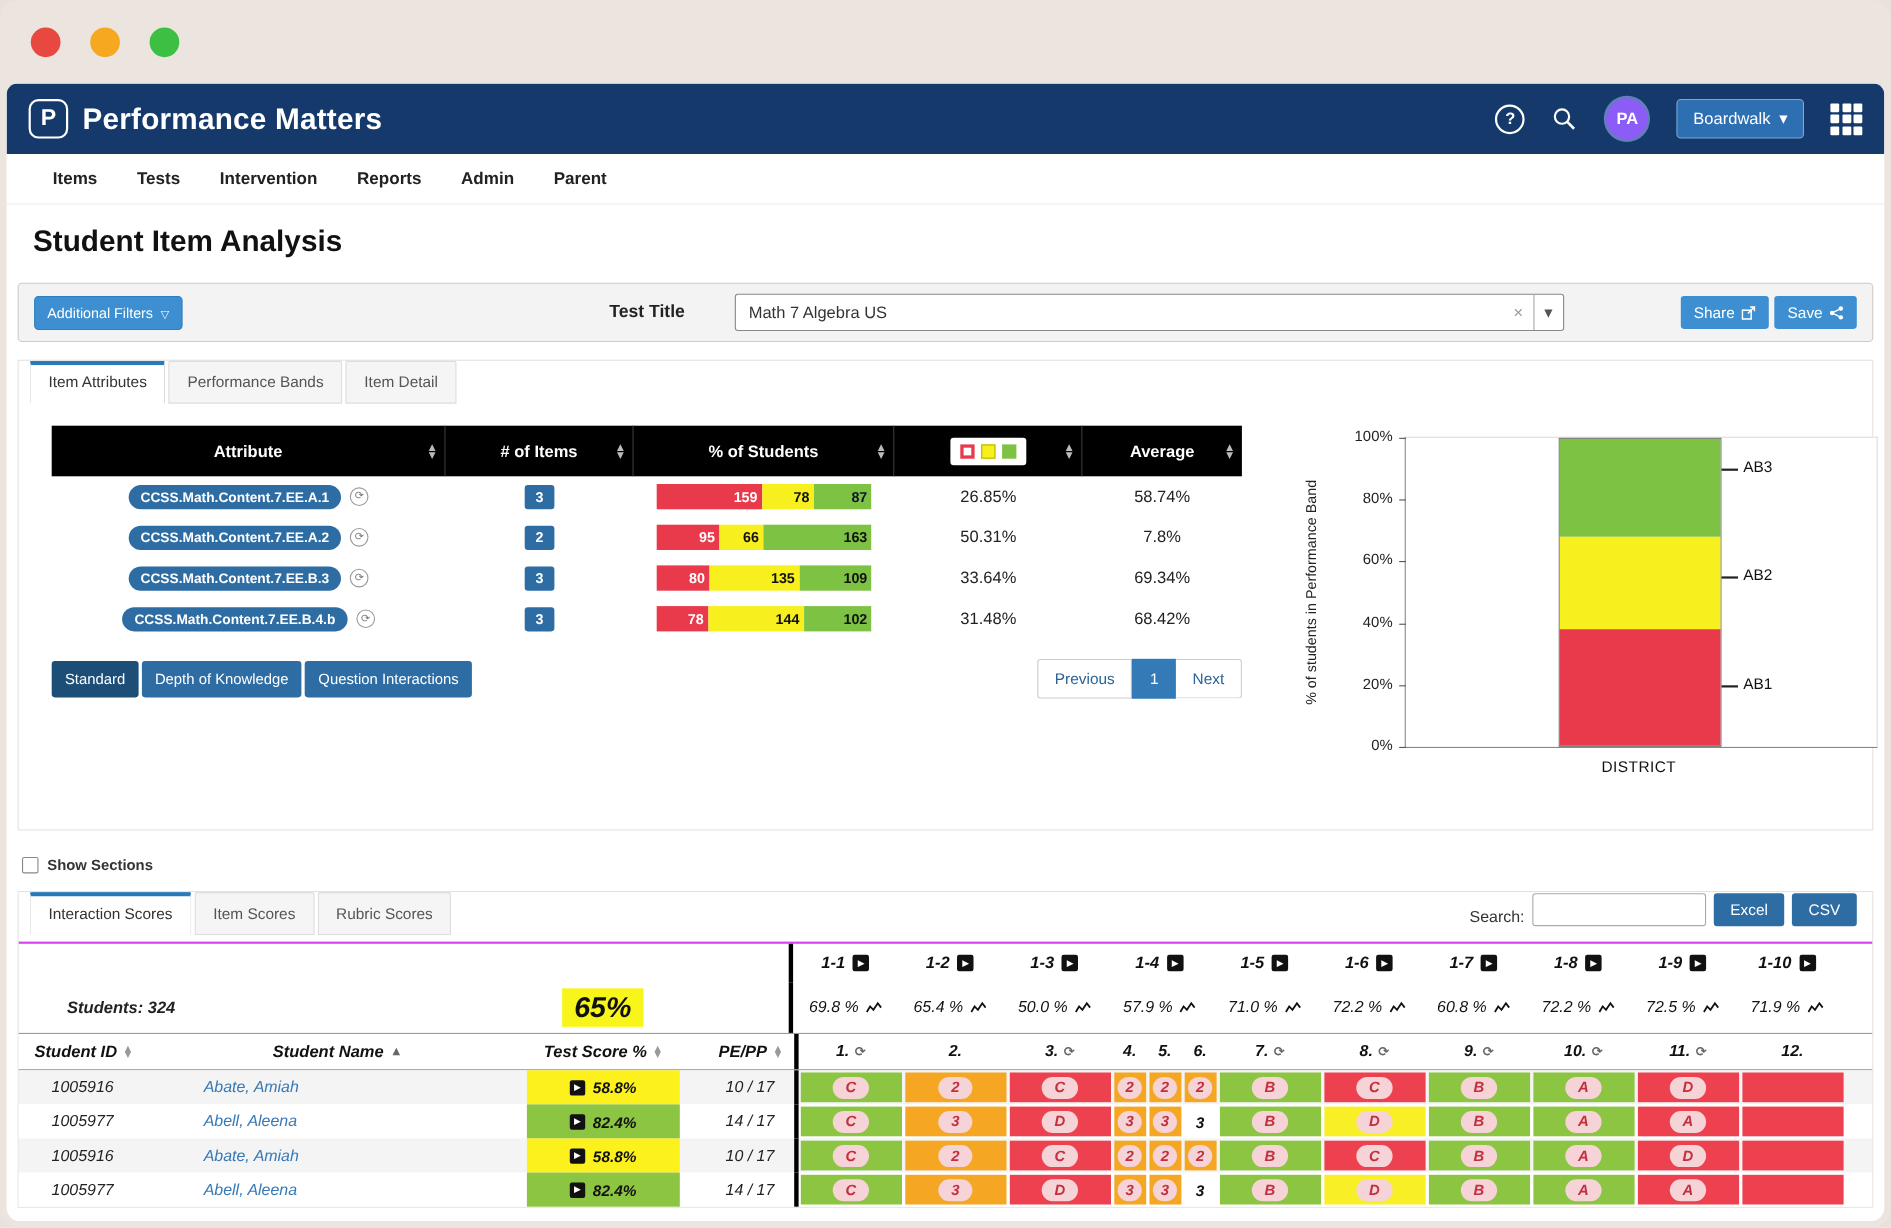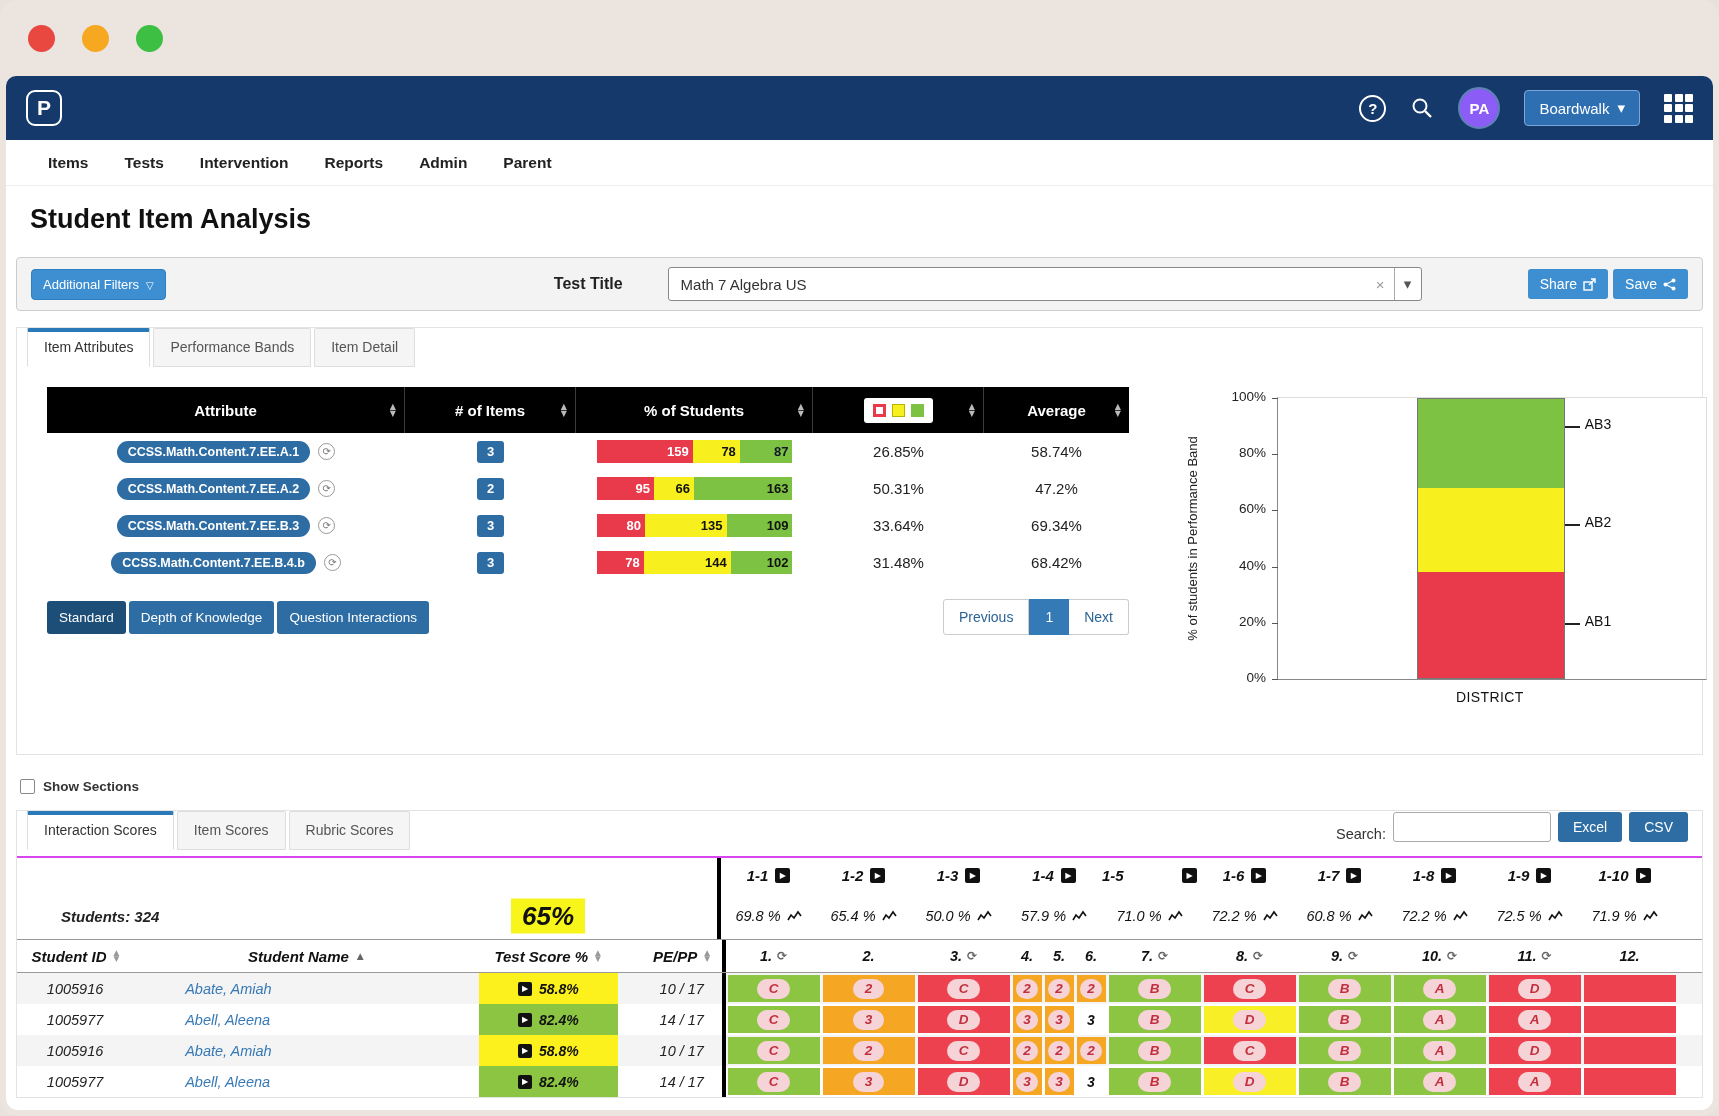--- a/index.html
+++ b/index.html
@@ -172,20 +172,21 @@
 <div class="frame">
   <div class="titlebar">
     <span class="tlight" style="background: rgb(232, 72, 63);"></span>
     <span class="tlight" style="background: rgb(246, 168, 33);"></span>
     <span class="tlight" style="background: rgb(61, 191, 68);"></span>
   </div>
   <div class="app">
 
     <header class="appbar">
       <span class="logo-box">P</span>
+      <span class="app-title">Performance Matters</span>
       <div class="appbar-right">
         <span class="help-icon">?</span>
         <span class="search-icon">
           <svg width="24" height="24" viewBox="0 0 24 24">
               <circle cx="10" cy="10" r="6.5" fill="none" stroke="#fff" stroke-width="2"></circle>
               <line x1="15" y1="15" x2="21" y2="21" stroke="#fff" stroke-width="2.4"></line>
             </svg>
         </span>
         <span class="avatar">PA</span>
         <button class="boardwalk-btn">
@@ -327,21 +328,21 @@
                   <span class="items-btn">2</span>
                 </div>
                 <div class="ac ac3">
                   <div class="bandbar">
                     <span class="bseg" style="background: rgb(233, 58, 76); color: rgb(255, 255, 255); width: 29.321%;">95</span>
                     <span class="bseg" style="background: rgb(247, 239, 30); color: rgb(17, 17, 17); width: 20.3704%;">66</span>
                     <span class="bseg" style="background: rgb(125, 194, 66); color: rgb(17, 17, 17); width: 50.3086%;">163</span>
                   </div>
                 </div>
                 <div class="ac ac4">50.31%</div>
-                <div class="ac ac5">47.2%</div>
+                <div class="ac ac5">7.8%</div>
               </div>
               <div class="atr-row">
                 <div class="ac ac1">
                   <span class="attr-pill">CCSS.Math.Content.7.EE.B.3</span>
                   <span class="link-icon">⟳</span>
                 </div>
                 <div class="ac ac2">
                   <span class="items-btn">3</span>
                 </div>
                 <div class="ac ac3">
@@ -452,21 +453,21 @@
                 <span class="play-icon">▶</span>
               </div>
               <div class="gcell" style="flex: 0 0 95px;">
                 <span>1-3</span>
                 <span class="play-icon">▶</span>
               </div>
               <div class="gcell" style="flex: 0 0 96px;">
                 <span>1-4</span>
                 <span class="play-icon">▶</span>
               </div>
-              <div class="gcell" style="flex: 0 0 95px; justify-content: space-between;">
+              <div class="gcell" style="flex: 0 0 95px;">
                 <span>1-5</span>
                 <span class="play-icon">▶</span>
               </div>
               <div class="gcell" style="flex: 0 0 95px;">
                 <span>1-6</span>
                 <span class="play-icon">▶</span>
               </div>
               <div class="gcell" style="flex: 0 0 95px;">
                 <span>1-7</span>
                 <span class="play-icon">▶</span>

